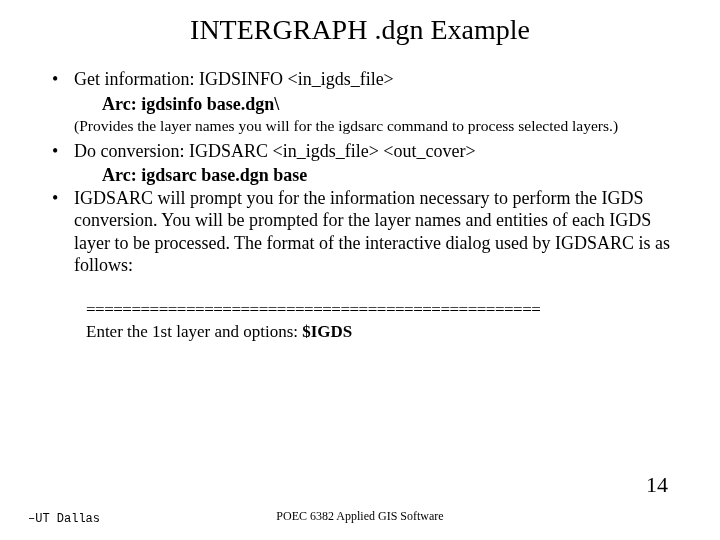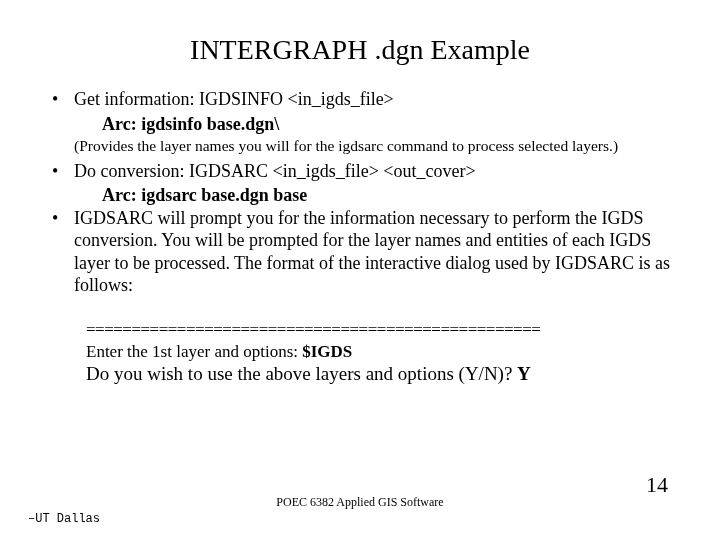--- a/index.html
+++ b/index.html
@@ -10,21 +10,21 @@
     background: #fff;
     font-family: "Times New Roman", Times, serif;
     color: #000;
     position: relative;
     overflow: hidden;
   }
   .slide {
     box-sizing: border-box;
     width: 720px;
     height: 540px;
-    padding: 30px 40px 0 40px;
+    padding: 10px 40px 0 40px;
     position: relative;
   }
   .title {
     text-align: center;
     font-size: 28px;
     margin: 4px 0 22px 0;
     font-weight: normal;
   }
   ul.main {
     margin: 0 0 0 12px;
@@ -82,21 +82,21 @@
   .footer-left {
     position: absolute;
     left: 28px;
     bottom: 0;
     font-family: Liberation Mono, monospace;
   }
   .footer-center {
     position: absolute;
     width: 720px;
     text-align: center;
-    bottom: 16px;
+    bottom: 2px;
   }
   .page-num {
     position: absolute;
     right: 52px;
     bottom: 42px;
     font-size: 22px;
   }
   .b { font-weight: bold; }
 </style>
 </head>
@@ -125,23 +125,20 @@
     <li>
       <span>IGDSARC will prompt you for the information necessary to perform the IGDS conversion.  You will be prompted for the layer names and entities of each IGDS layer to be processed.  The format of the interactive dialog used by IGDSARC is as follows:</span>
     </li>
   </ul>
 
   <div class="dialog-block">
     <div class="sep">==================================================</div>
     <div>
       <span>Enter the 1st layer and options:  </span><span class="b">$IGDS</span>
     </div>
-    <div class="big">
-      <span>Do you wish to use the above layers and options (Y/N)? </span><span class="b">Y</span>
-    </div>
   </div>
 
   <div class="page-num">14</div>
 
   <div class="footer">
     <div class="footer-left">–UT Dallas</div>
     <div class="footer-center">POEC 6382 Applied GIS Software</div>
   </div>
 
 </div>

